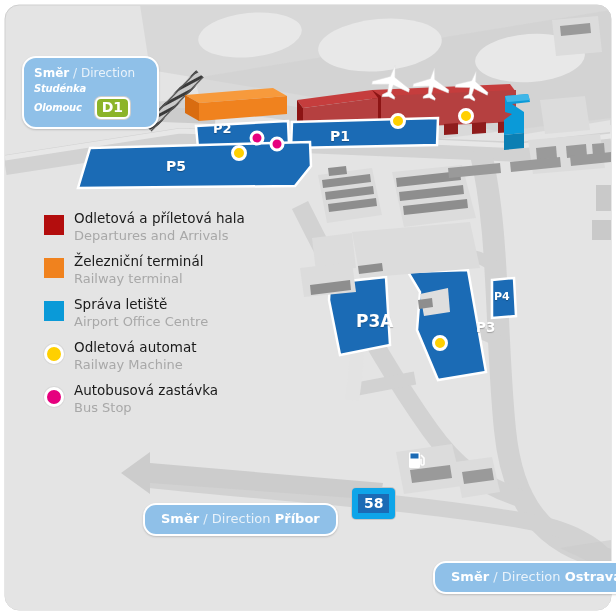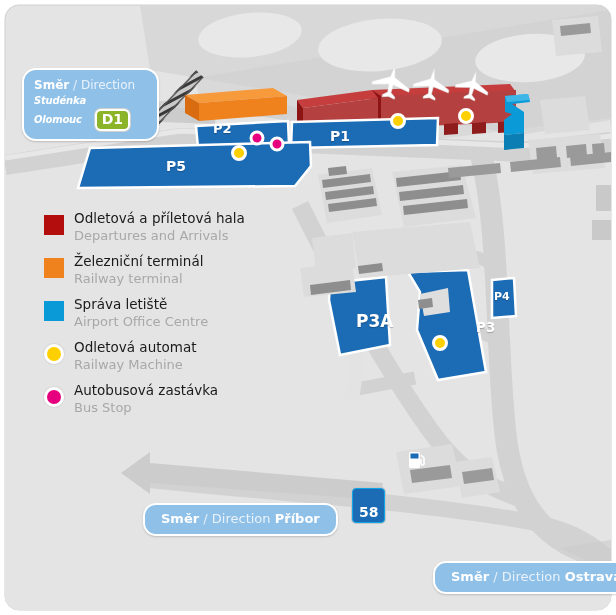--- a/index.html
+++ b/index.html
@@ -94,21 +94,21 @@
   .direction {
     color: #e9f2fa;
     font-weight: normal;
   }
   .place {
     font-weight: bold;
   }
 
   #sign-olomouc {
     left: 22px;
-    top: 68px;
+    top: 56px;
     width: 114px;
     padding: 7px 9px 8px 10px;
     border-radius: 14px;
     font-size: 12.5px;
     line-height: 16px;
   }
   #sign-olomouc .l1 { font-size: 12px; }
   #sign-olomouc .l2, #sign-olomouc .l3 {
     font-size: 10px;
     font-weight: bold;
@@ -146,27 +146,27 @@
     font-size: 13px;
     line-height: 16px;
   }
 
   
   #shield-58 {
     position: absolute;
     left: 352px;
     top: 488px;
     background: #1b6bb5;
-    border: 1px solid #0ea5e9;
+    border: 6px solid #0ea5e9;
     border-radius: 4px;
     box-shadow: 0 0 0 1px #c6c6c6;
     color: #ffffff;
     font-size: 14px;
     font-weight: bold;
-    padding: 15px 6px 2px 6px;
+    padding: 1px 6px 2px 6px;
     line-height: 16px;
   }
 
   
   .lot-label {
     position: absolute;
     color: #ffffff;
     font-weight: bold;
     font-size: 14px;
     text-shadow: 0 1px 1px rgba(0,0,0,0.25);

